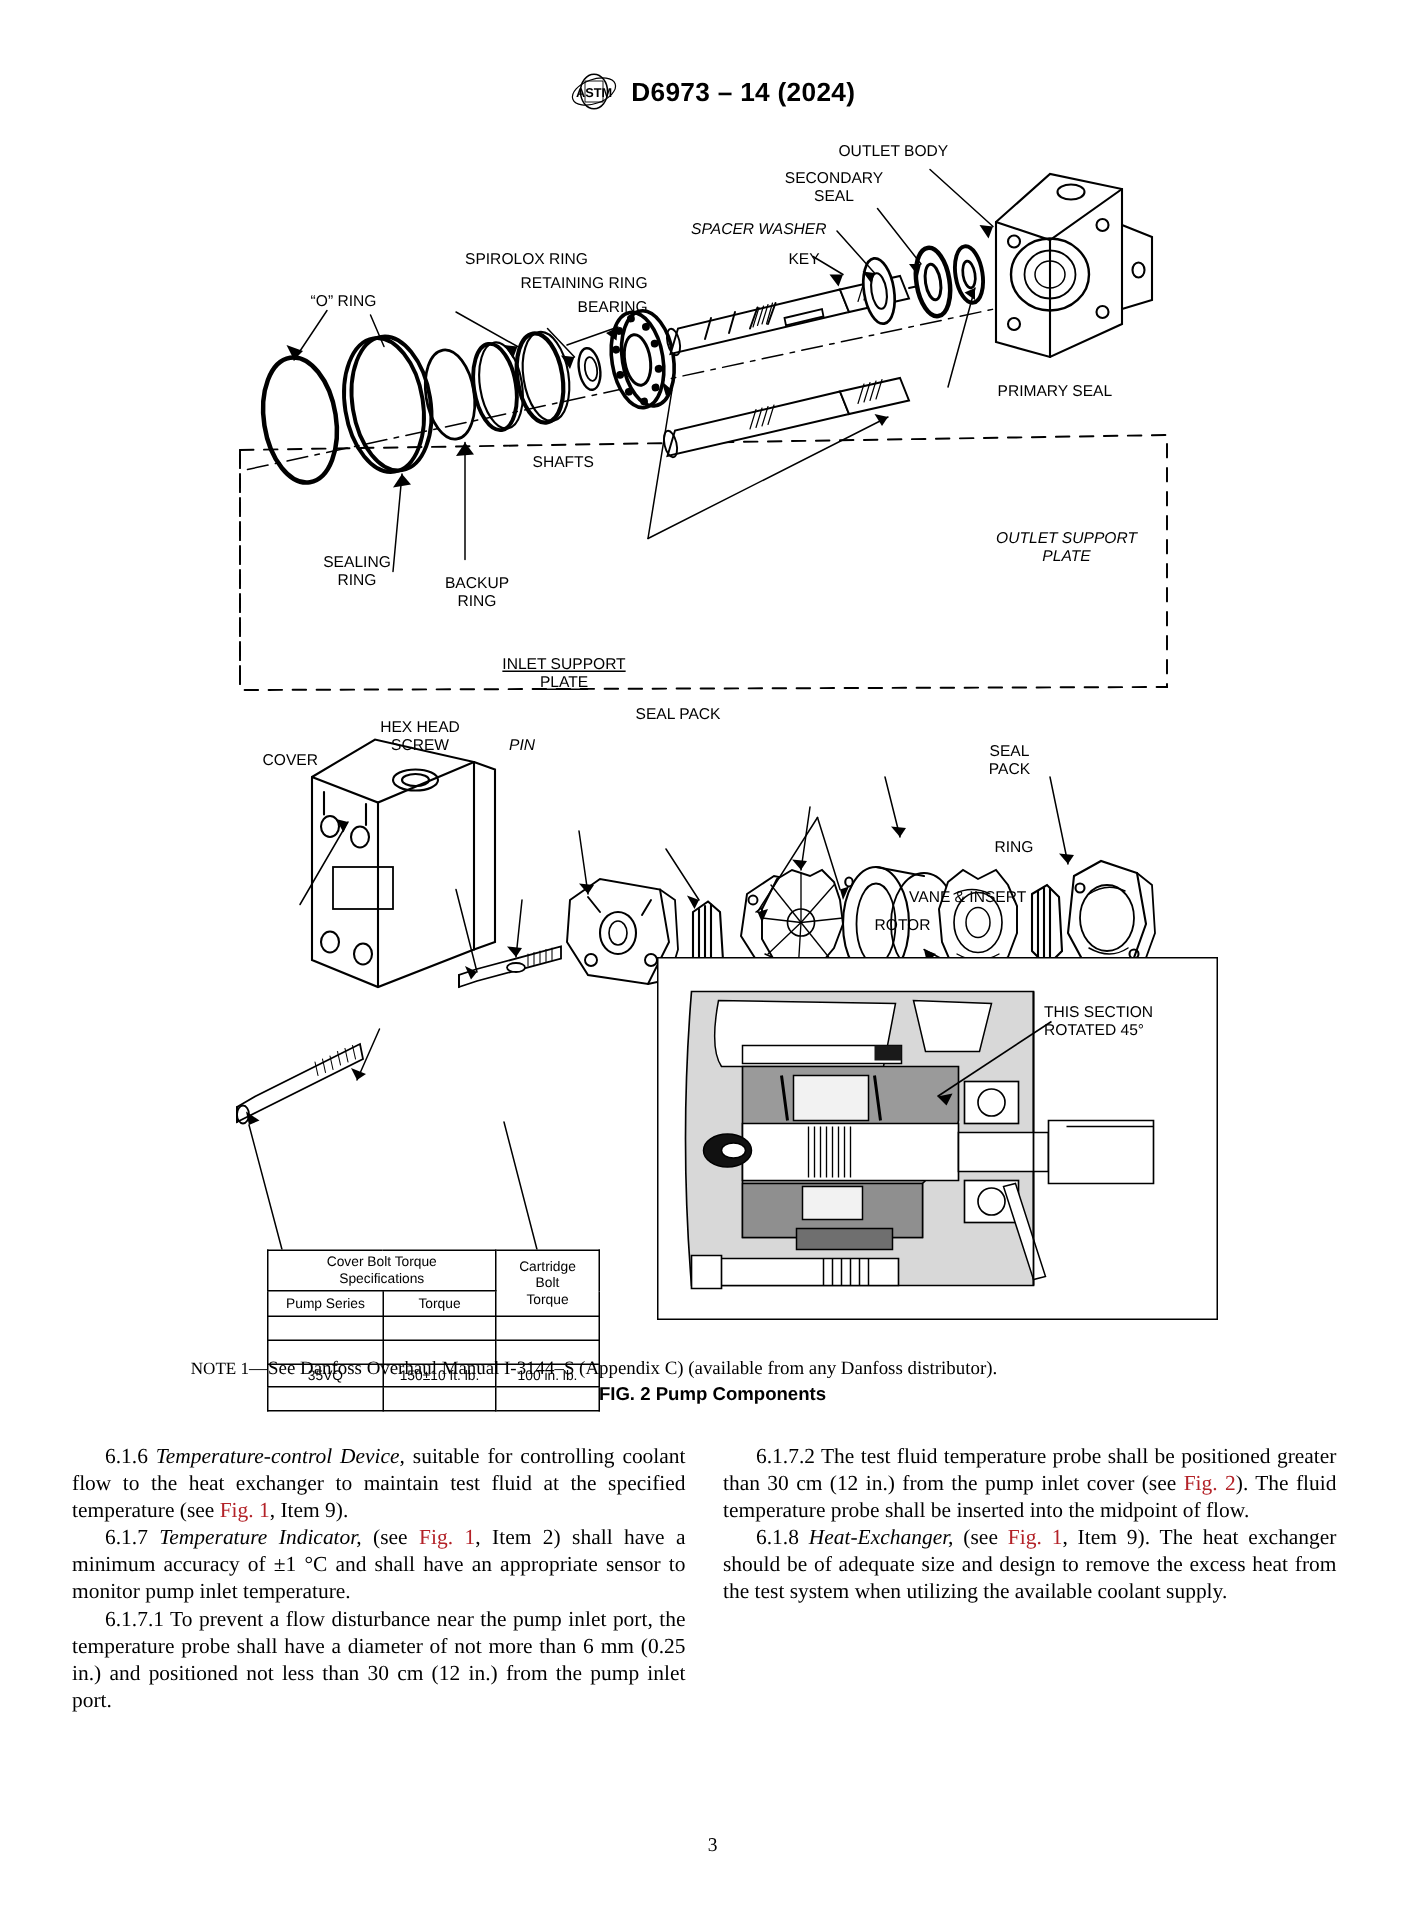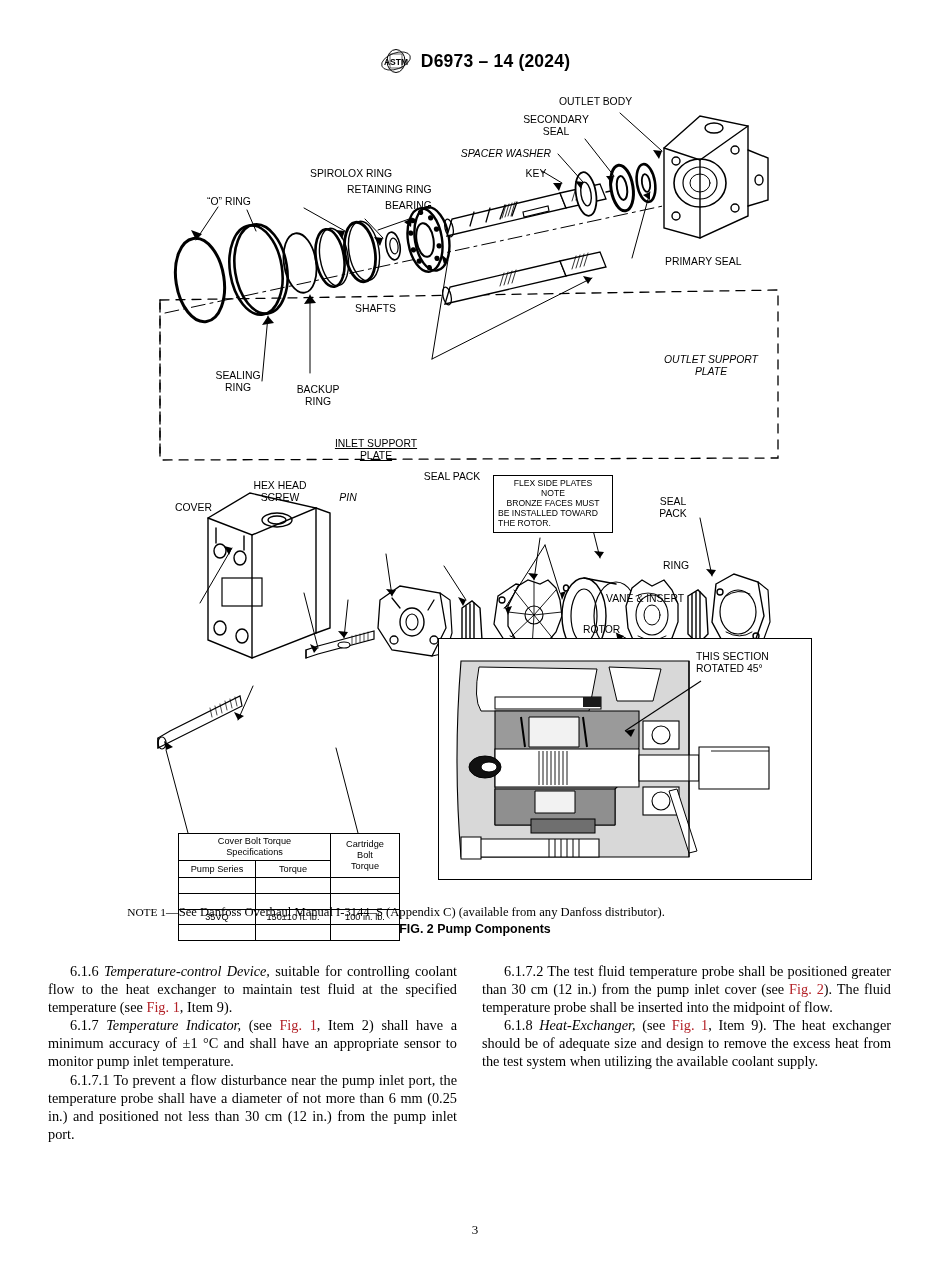--- a/index.html
+++ b/index.html
@@ -441,29 +441,22 @@
     <div class="lbl c" style="left:348px; top:404px;font-style:italic;">PIN</div>
     <div class="lbl c" style="left:376px; top:350px;text-decoration:underline;">INLET SUPPORT
 PLATE</div>
     <div class="lbl c" style="left:452px; top:383px;">SEAL PACK</div>
     <div class="lbl c" style="left:673px; top:408px;">SEAL
 PACK</div>
     <div class="lbl c" style="left:711px; top:266px;font-style:italic;">OUTLET SUPPORT
 PLATE</div>
     <div class="lbl" style="left:663px; top:472px;">RING</div>
     <div class="lbl" style="left:606px; top:505px;">VANE &amp; INSERT</div>
-    <div class="lbl" style="left:583px; top:536px;">ROTOR</div>
-
-    <div class="notebox">
-      <div class="ctr">FLEX SIDE PLATES</div>
-      <div class="ctr">NOTE</div>
-      <div class="ctr">BRONZE FACES MUST</div>
-      <div>BE INSTALLED TOWARD</div>
-      <div>THE ROTOR.</div>
-    </div>
+    <div class="lbl" style="left:583px; top:524px;">ROTOR</div>
+
 
     <table class="torque">
       <tbody>
           <tr>
         <td class="hd" colspan="2" style="white-space:pre-line;">Cover Bolt Torque
 Specifications</td>
         <td class="hd" rowspan="2" style="white-space:pre-line; width:62px;margin-top:22px;">Cartridge
 Bolt
 Torque</td>
       </tr>
@@ -552,21 +545,21 @@
           <path d="M22 198 L42 198 L42 220 L22 220 Z" fill="#ffffff" stroke="#000" stroke-width="1.1"></path>
 
           <path d="M238 150 L258 212 L250 214 L230 152 Z" fill="#ffffff" stroke="#000" stroke-width="1"></path>
 
           <path d="M250 22 L250 218" stroke-width="1.2"></path>
 
           <path d="M262 42 L186 92" stroke-width="1.1" fill="none"></path>
           <polygon points="186,92 196,90 192,98" fill="#000" stroke="none"></polygon>
         </g>
       </svg>
-      <div class="xsec-lbl" style="white-space:pre-line;">THIS SECTION
+      <div class="xsec-lbl" style="white-space:pre-line;margin-top:19px;">THIS SECTION
 ROTATED 45°</div>
     </div>
   </div>
 
   <div class="note1">
     <span class="nlabel">NOTE 1</span><span>—See Danfoss Overhaul Manual I-3144–S (Appendix C) (available from any Danfoss distributor).</span>
   </div>
   <div class="figcap">FIG. 2 Pump Components</div>
 
   <div class="col left">

